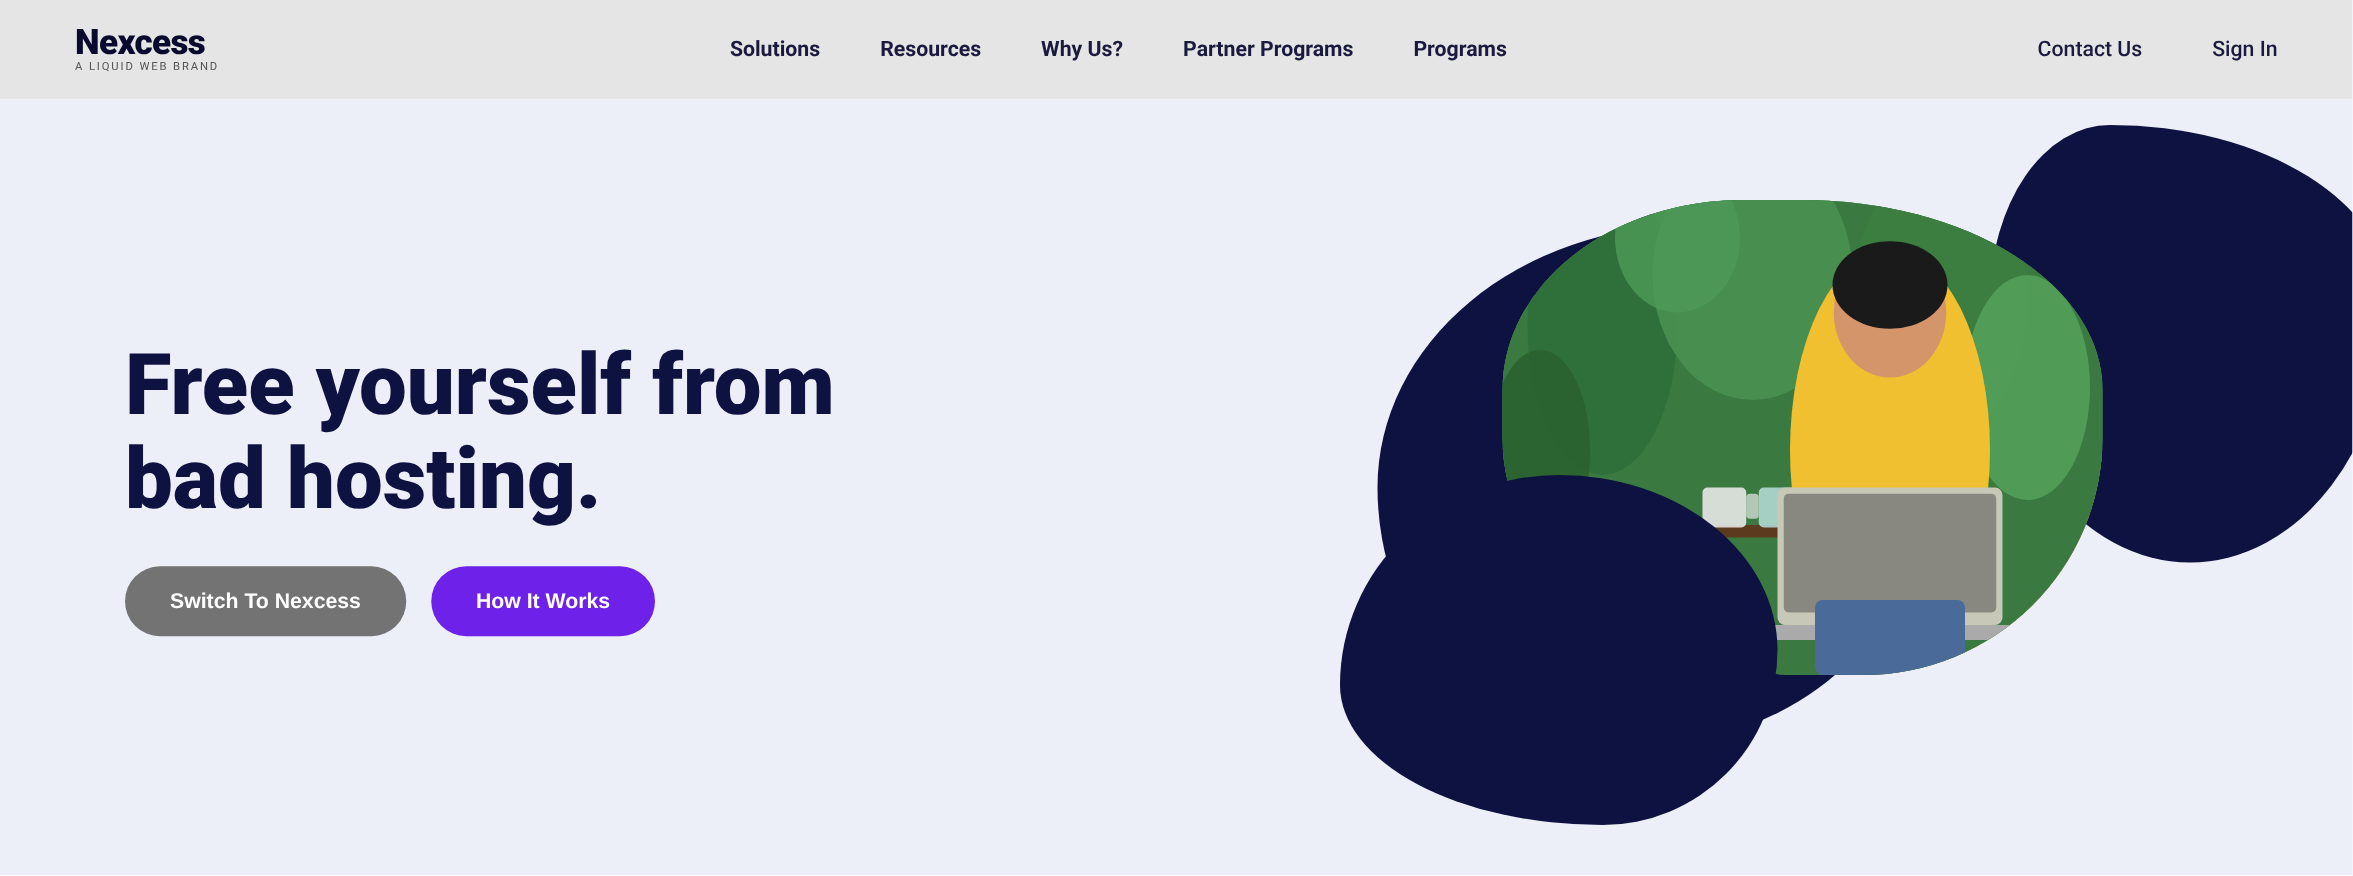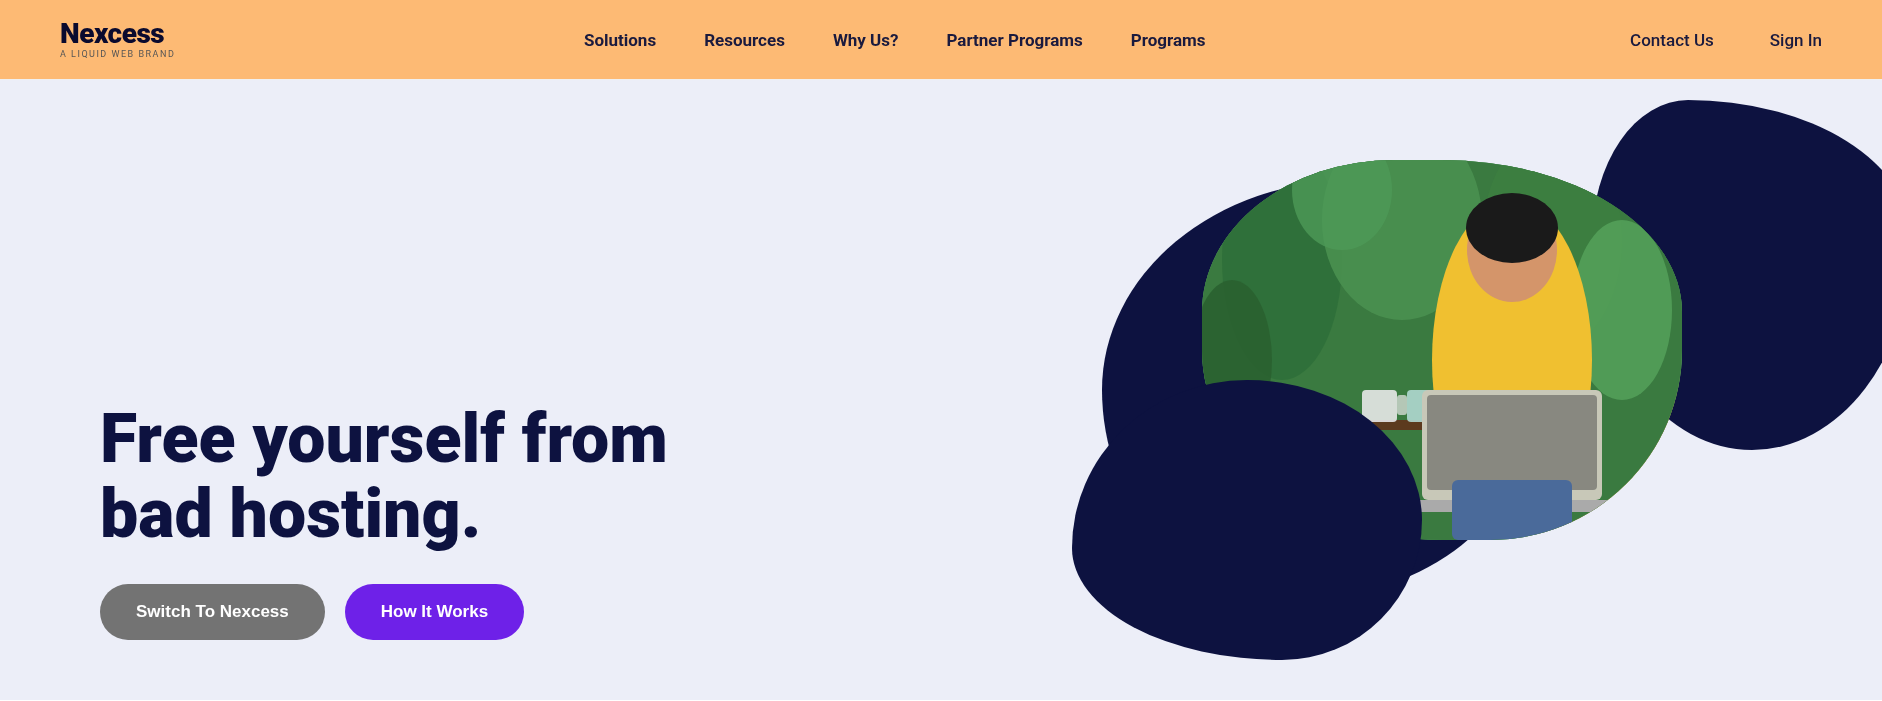--- a/index.html
+++ b/index.html
@@ -14,21 +14,21 @@
       overflow-x: hidden;
     }
 
     
     nav {
       display: flex;
       align-items: center;
       justify-content: space-between;
       padding: 0 60px;
       height: 80px;
-      background: #fdba74;
+      background: #e5e5e5;
       border-bottom: 1px solid #f0f0f0;
     }
 
     .nav-logo {
       display: flex;
       flex-direction: column;
       line-height: 1;
     }
 
     .nav-logo .brand {
@@ -71,21 +71,21 @@
       font-size: 17px;
       font-weight: 500;
       margin-left: 16px;
     }
 
     
     .hero {
       background: #eceef8;
       min-height: 620px;
       display: flex;
-      align-items: flex-end;
+      align-items: center;
       position: relative;
       overflow: hidden;
       padding: 60px 80px 60px 100px;
     }
 
     .hero-content {
       flex: 0 0 600px;
       z-index: 2;
     }
 

